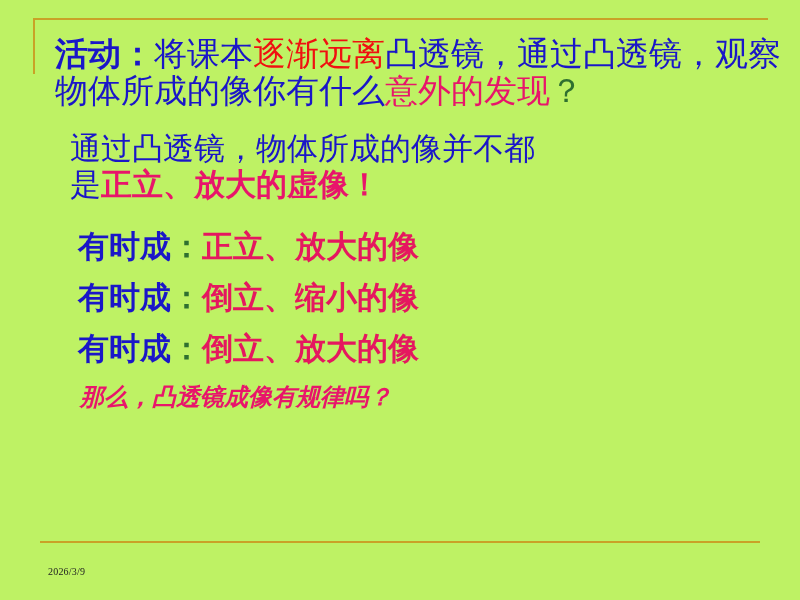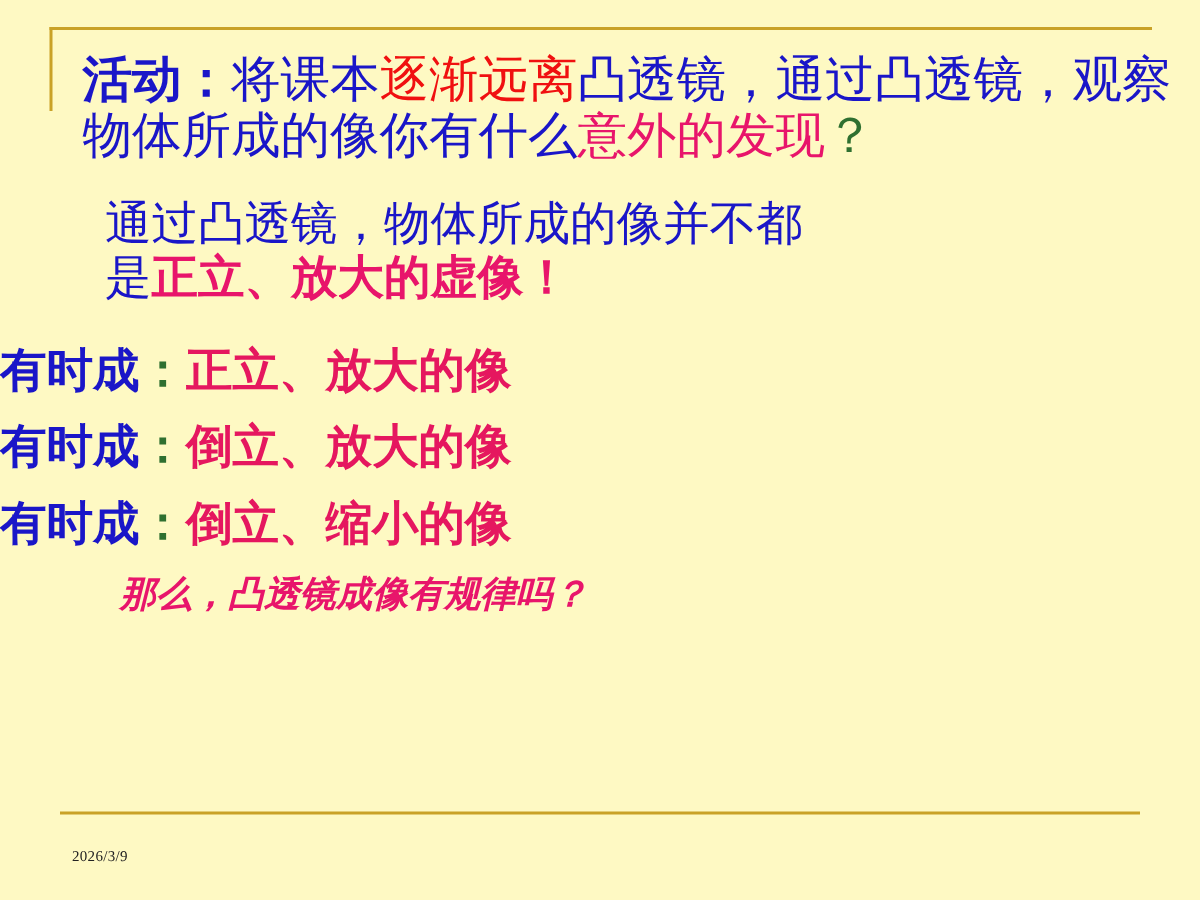--- a/index.html
+++ b/index.html
@@ -14,21 +14,21 @@
     overflow: hidden;
     position: relative;
   }
 
   .slide {
     position: absolute;
     left: 0;
     top: 0;
     width: 800px;
     height: 600px;
-    background: #fef9c3;
+    background: #bef264;
   }
 
   
   .rule-top {
     position: absolute;
     left: 33px;
     top: 18px;
     width: 735px;
     height: 0;
     border-top: 2px solid #c9a227;
@@ -80,20 +80,21 @@
     font-size: 31px;
     margin-left: 70px;
     width: 700px;
     margin-top: 21px;
     line-height: 1.18;
   }
 
   
   .row-case {
     font-size: 31px;
+    margin-left: 78px;
     margin-top: 17px;
     line-height: 1.1;
   }
   .row-case.first { margin-top: 26px; }
 
   
   .p-question {
     font-size: 24px;
     margin-left: 80px;
     margin-top: 18px;
@@ -131,23 +132,23 @@
   <div class="rule-bottom"></div>
 
   <div class="content">
 
     <p class="para p-activity"><span class="c-blue b">活动：</span><span class="c-blue">将课本</span><span class="c-red">逐渐远离</span><span class="c-blue">凸透镜，通过凸透镜，观察物体所成的像你有什么</span><span class="c-magenta">意外的发现</span><span class="c-green">？</span></p>
 
     <p class="para p-conclusion"><span class="c-blue">通过凸透镜，物体所成的像并不都</span><br><span class="c-blue">是</span><span class="c-magenta b">正立、放大的虚像！</span></p>
 
     <p class="para row-case first"><span class="c-blue b">有时成</span><span class="c-green b">：</span><span class="c-crimson b">正立、放大的像</span></p>
 
+    <p class="para row-case"><span class="c-blue b">有时成</span><span class="c-green b">：</span><span class="c-crimson b">倒立、缩小的像</span></p>
+
     <p class="para row-case"><span class="c-blue b">有时成</span><span class="c-green b">：</span><span class="c-crimson b">倒立、放大的像</span></p>
-
-    <p class="para row-case"><span class="c-blue b">有时成</span><span class="c-green b">：</span><span class="c-crimson b">倒立、缩小的像</span></p>
 
     <p class="para p-question"><span class="c-magenta">那么，凸透镜成像有规律吗？</span></p>
 
   </div>
 
   <div class="date">2026/3/9</div>
 
 </div>
 
 </body></html>

